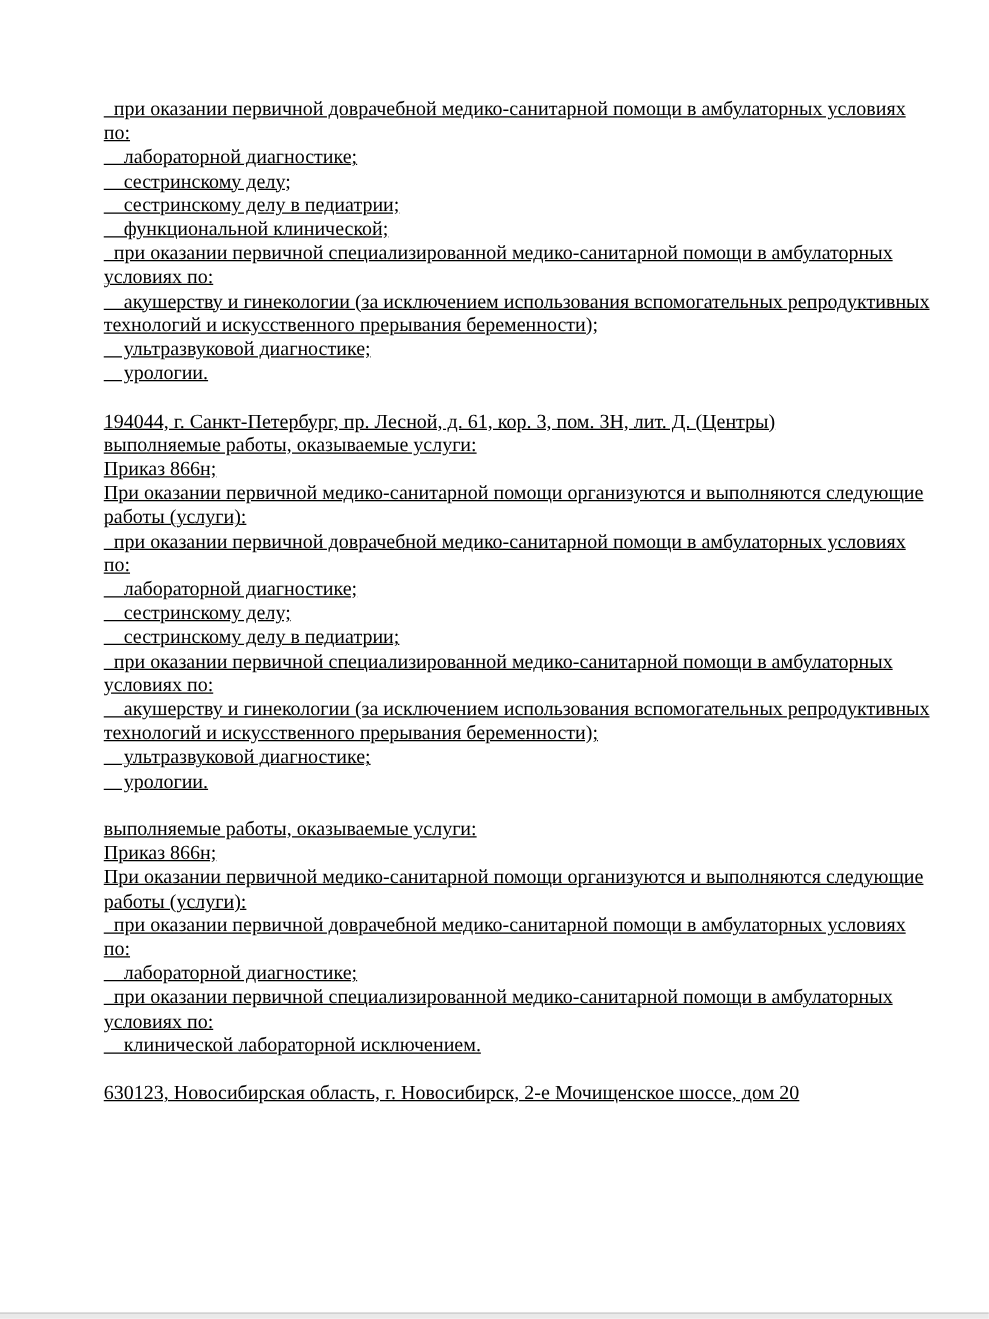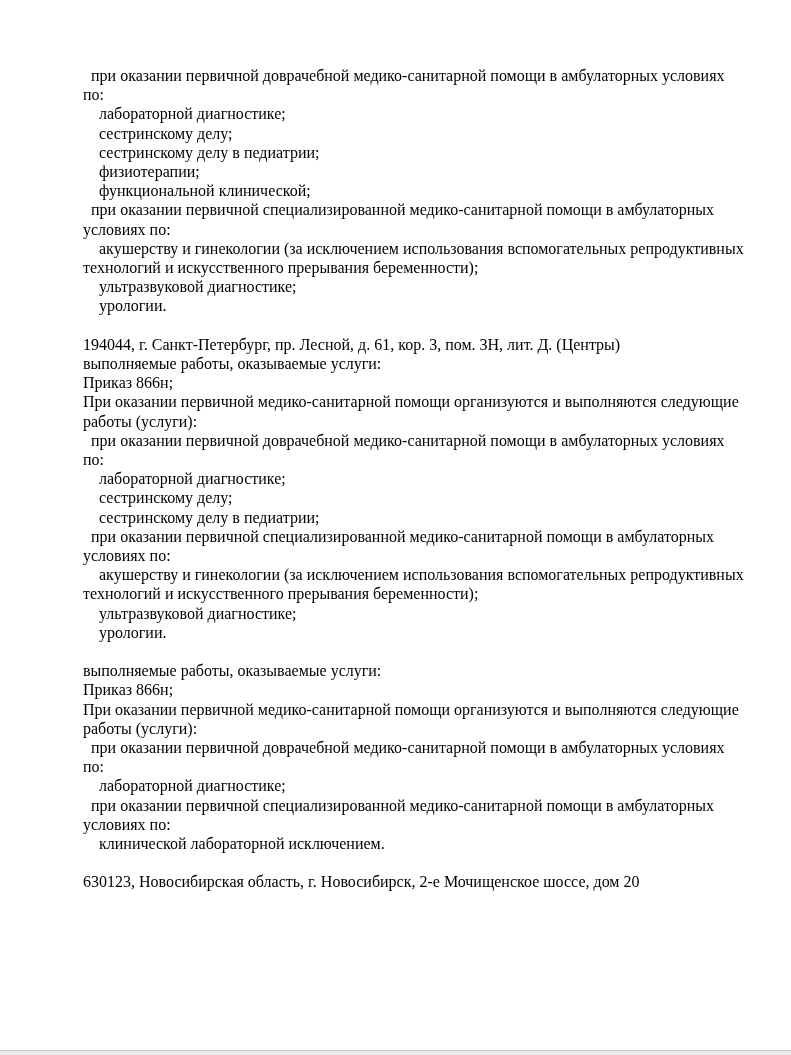--- a/index.html
+++ b/index.html
@@ -12,23 +12,24 @@
     background: #ffffff;
     color: #000000;
     font-family: "Liberation Serif", "DejaVu Serif", serif;
     font-size: 16px;
     line-height: 19.2px;
     position: relative;
     overflow: hidden;
   }
   .doc {
     position: absolute;
-    top: 66px;
+    top: 78px;
     left: 83px;
     right: 20px;
+    text-decoration: underline;
   }
   .block + .block {
     margin-top: 19.2px; 
   }
   .line {
     white-space: pre;       
     min-height: 19.2px;
   }
   .footer-bar {
     position: absolute;
@@ -43,21 +44,20 @@
 </head>
 <body>
 
 <div class="doc">
     <div class="block">
       <div class="line">  при оказании первичной доврачебной медико-санитарной помощи в амбулаторных условиях</div>
       <div class="line">по:</div>
       <div class="line">    лабораторной диагностике;</div>
       <div class="line">    сестринскому делу;</div>
       <div class="line">    сестринскому делу в педиатрии;</div>
-      <div class="line">    физиотерапии;</div>
       <div class="line">    функциональной клинической;</div>
       <div class="line">  при оказании первичной специализированной медико-санитарной помощи в амбулаторных</div>
       <div class="line">условиях по:</div>
       <div class="line">    акушерству и гинекологии (за исключением использования вспомогательных репродуктивных</div>
       <div class="line">технологий и искусственного прерывания беременности);</div>
       <div class="line">    ультразвуковой диагностике;</div>
       <div class="line">    урологии.</div>
     </div>
     <div class="block">
       <div class="line">194044, г. Санкт-Петербург, пр. Лесной, д. 61, кор. 3, пом. 3Н, лит. Д. (Центры)</div>

